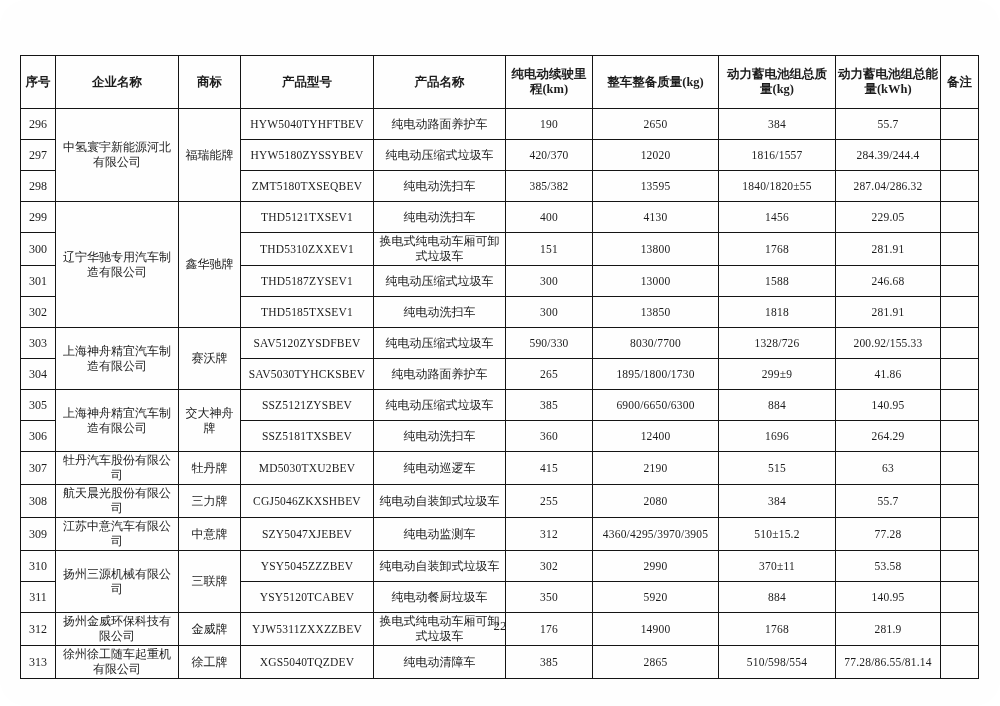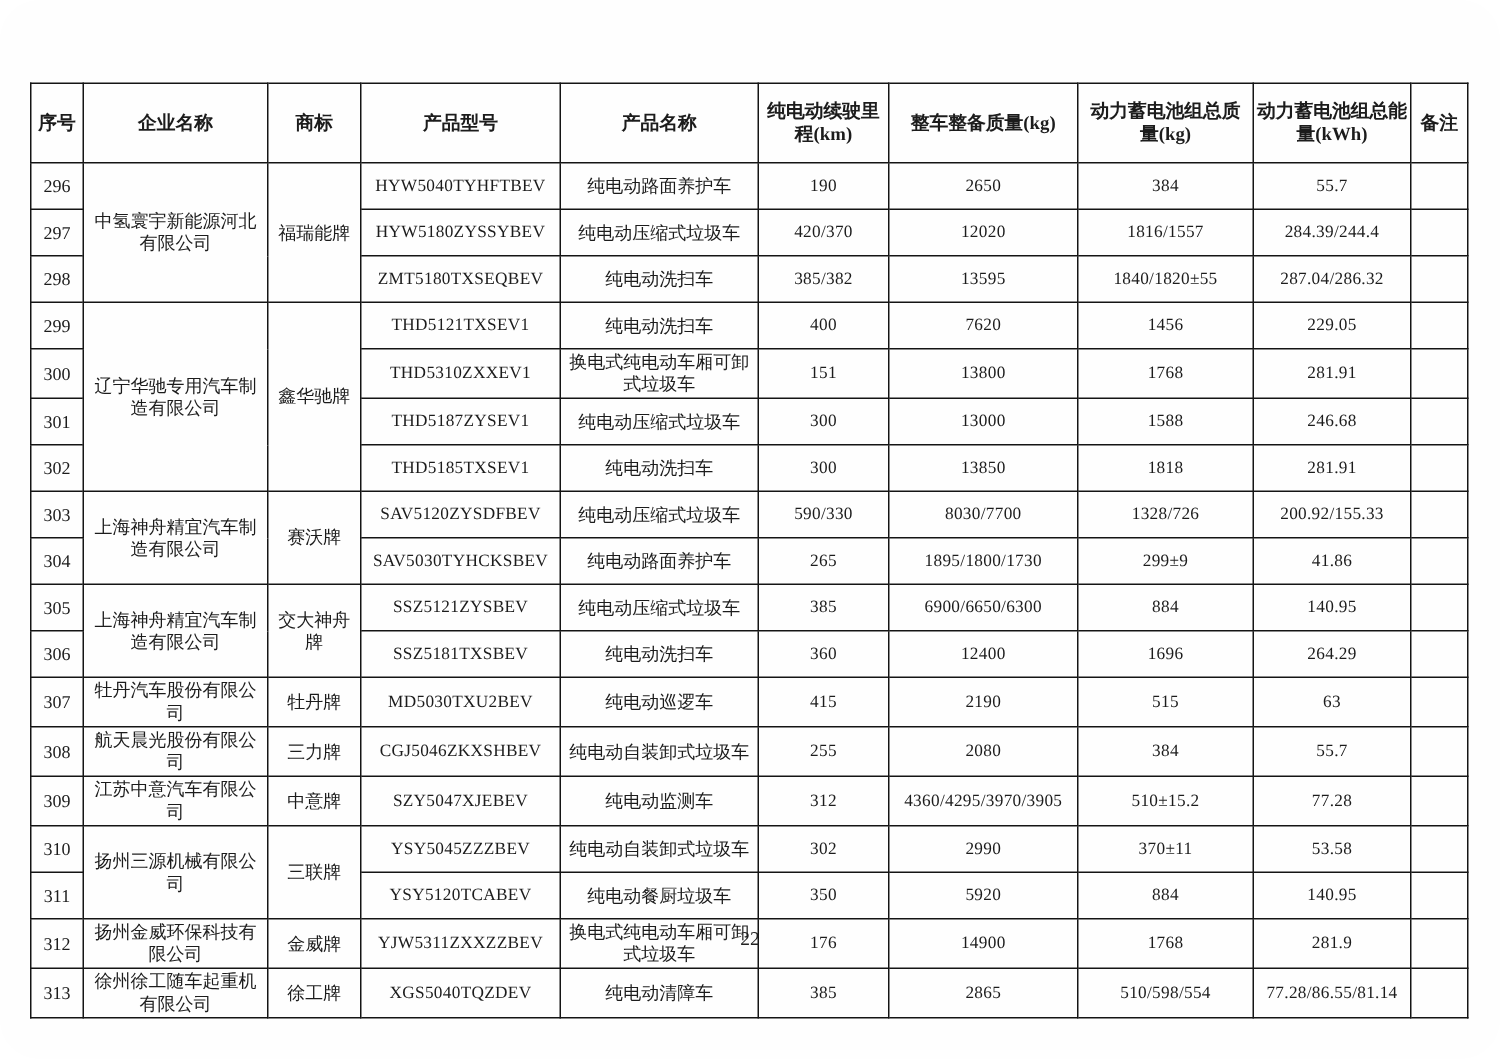--- a/index.html
+++ b/index.html
@@ -97,21 +97,21 @@
           <td class="c-battery_energy">287.04/286.32</td>
           <td class="c-note"></td>
         </tr>
         <tr>
           <td class="c-no">299</td>
           <td class="c-company" rowspan="4">辽宁华驰专用汽车制造有限公司</td>
           <td class="c-brand" rowspan="4">鑫华驰牌</td>
           <td class="c-model">THD5121TXSEV1</td>
           <td class="c-name">纯电动洗扫车</td>
           <td class="c-range">400</td>
-          <td class="c-weight">7620</td>
+          <td class="c-weight">4130</td>
           <td class="c-battery_mass">1456</td>
           <td class="c-battery_energy">229.05</td>
           <td class="c-note"></td>
         </tr>
         <tr>
           <td class="c-no">300</td>
           <td class="c-model">THD5310ZXXEV1</td>
           <td class="c-name">换电式纯电动车厢可卸式垃圾车</td>
           <td class="c-range">151</td>
           <td class="c-weight">13800</td>

